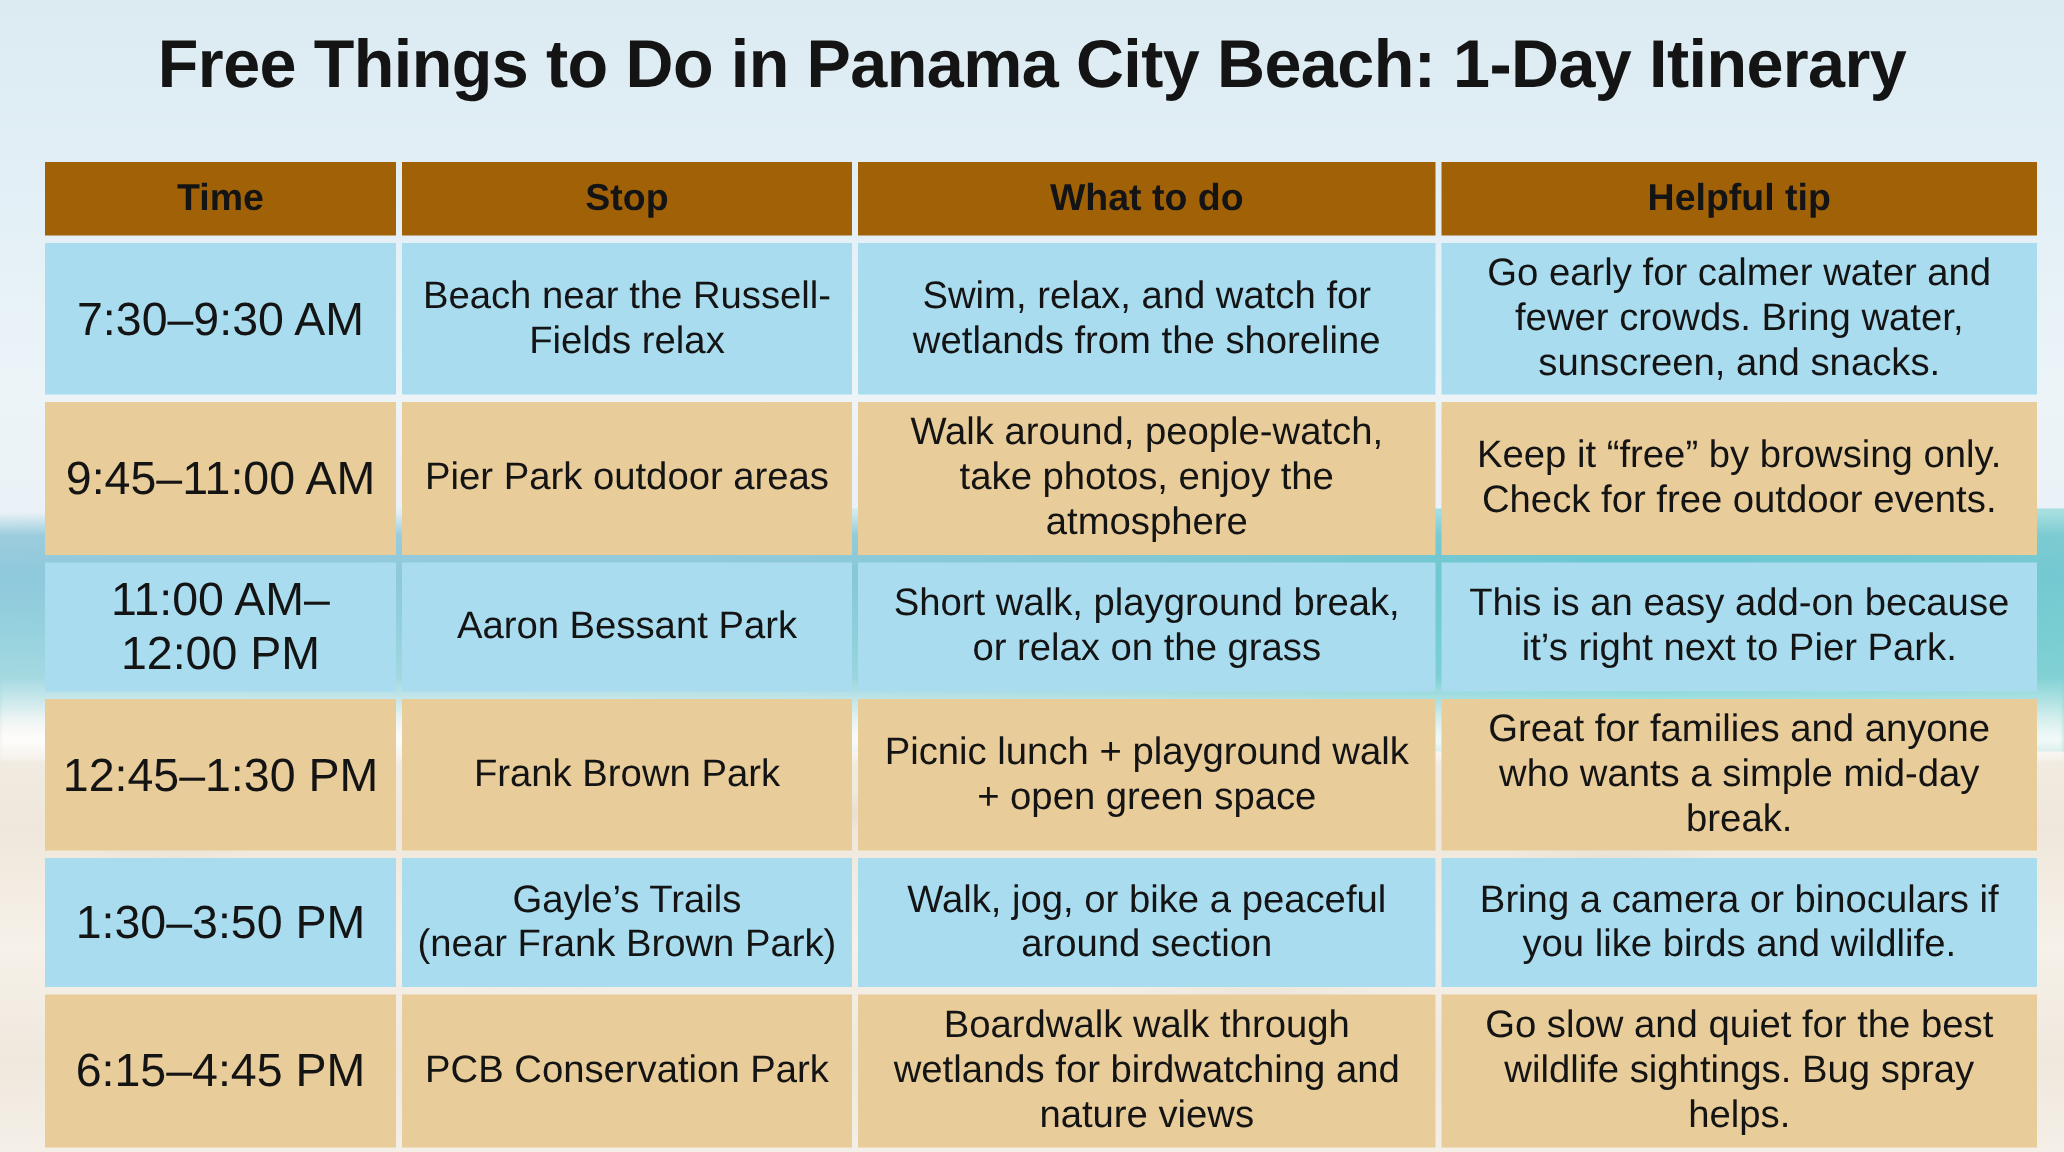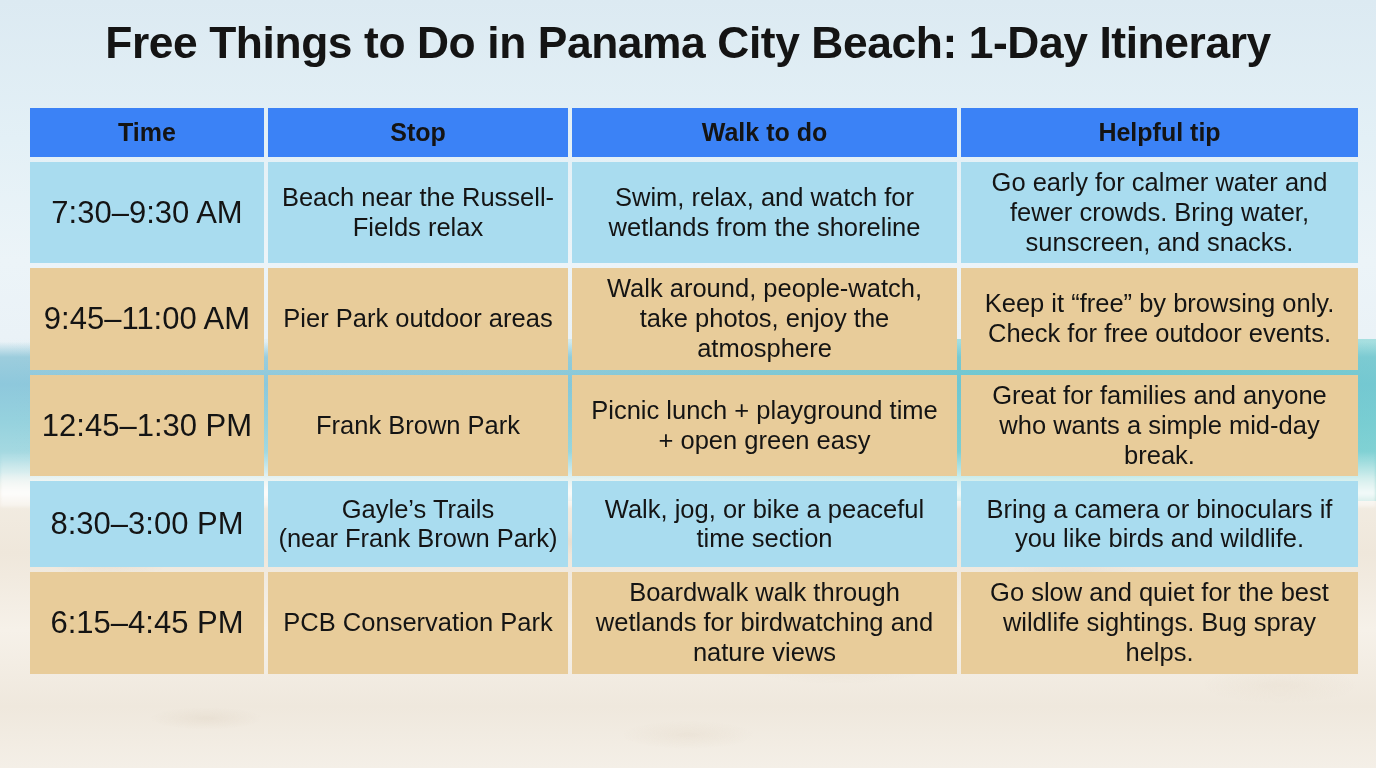--- a/index.html
+++ b/index.html
@@ -140,21 +140,21 @@
     line-height: 1.17;
   }
 
   
   col.col-time   { width: 234px; }
   col.col-stop   { width: 300px; }
   col.col-what   { width: 385px; }
   col.col-tip    { width: 397px; }
 
   #itinerary-table thead th {
-    background: #3b82f6;
+    background: #a16207;
     font-size: 25px;
     font-weight: bold;
     height: 45px;
     padding: 2px 8px;
   }
 
   tr.row-blue td { background: #a9dcef; }
   tr.row-tan  td { background: #e8cc9a; }
 
   #itinerary-table tbody td {
@@ -187,47 +187,53 @@
     <colgroup>
       <col class="col-time">
       <col class="col-stop">
       <col class="col-what">
       <col class="col-tip">
     </colgroup>
     <thead>
       <tr>
         <th>Time</th>
         <th>Stop</th>
-        <th>Walk to do</th>
+        <th>What to do</th>
         <th>Helpful tip</th>
       </tr>
     </thead>
     <tbody>
       <tr class="row-blue r1">
         <td class="cell-time">7:30–9:30 AM</td>
         <td class="cell-stop">Beach near the Russell-Fields relax</td>
         <td class="cell-what">Swim, relax, and watch for wetlands from the shoreline</td>
         <td class="cell-tip">Go early for calmer water and fewer crowds. Bring water, sunscreen, and snacks.</td>
       </tr>
       <tr class="row-tan r2">
         <td class="cell-time">9:45–11:00 AM</td>
         <td class="cell-stop">Pier Park outdoor areas</td>
         <td class="cell-what">Walk around, people-watch, take photos, enjoy the atmosphere</td>
         <td class="cell-tip">Keep it “free” by browsing only. Check for free outdoor events.</td>
       </tr>
+      <tr class="row-blue r3">
+        <td class="cell-time">11:00 AM–12:00 PM</td>
+        <td class="cell-stop">Aaron Bessant Park</td>
+        <td class="cell-what">Short walk, playground break, or relax on the grass</td>
+        <td class="cell-tip">This is an easy add-on because it’s right next to Pier Park.</td>
+      </tr>
       <tr class="row-tan r4">
         <td class="cell-time">12:45–1:30 PM</td>
         <td class="cell-stop">Frank Brown Park</td>
-        <td class="cell-what">Picnic lunch + playground time + open green easy</td>
+        <td class="cell-what">Picnic lunch + playground walk + open green space</td>
         <td class="cell-tip">Great for families and anyone who wants a simple mid-day break.</td>
       </tr>
       <tr class="row-blue r5">
-        <td class="cell-time">8:30–3:00 PM</td>
+        <td class="cell-time">1:30–3:50 PM</td>
         <td class="cell-stop">Gayle’s Trails<br>(near Frank Brown Park)</td>
-        <td class="cell-what">Walk, jog, or bike a peaceful time section</td>
+        <td class="cell-what">Walk, jog, or bike a peaceful around section</td>
         <td class="cell-tip">Bring a camera or binoculars if you like birds and wildlife.</td>
       </tr>
       <tr class="row-tan r6">
         <td class="cell-time">6:15–4:45 PM</td>
         <td class="cell-stop">PCB Conservation Park</td>
         <td class="cell-what">Boardwalk walk through wetlands for birdwatching and nature views</td>
         <td class="cell-tip">Go slow and quiet for the best wildlife sightings. Bug spray helps.</td>
       </tr>
 
     </tbody>

